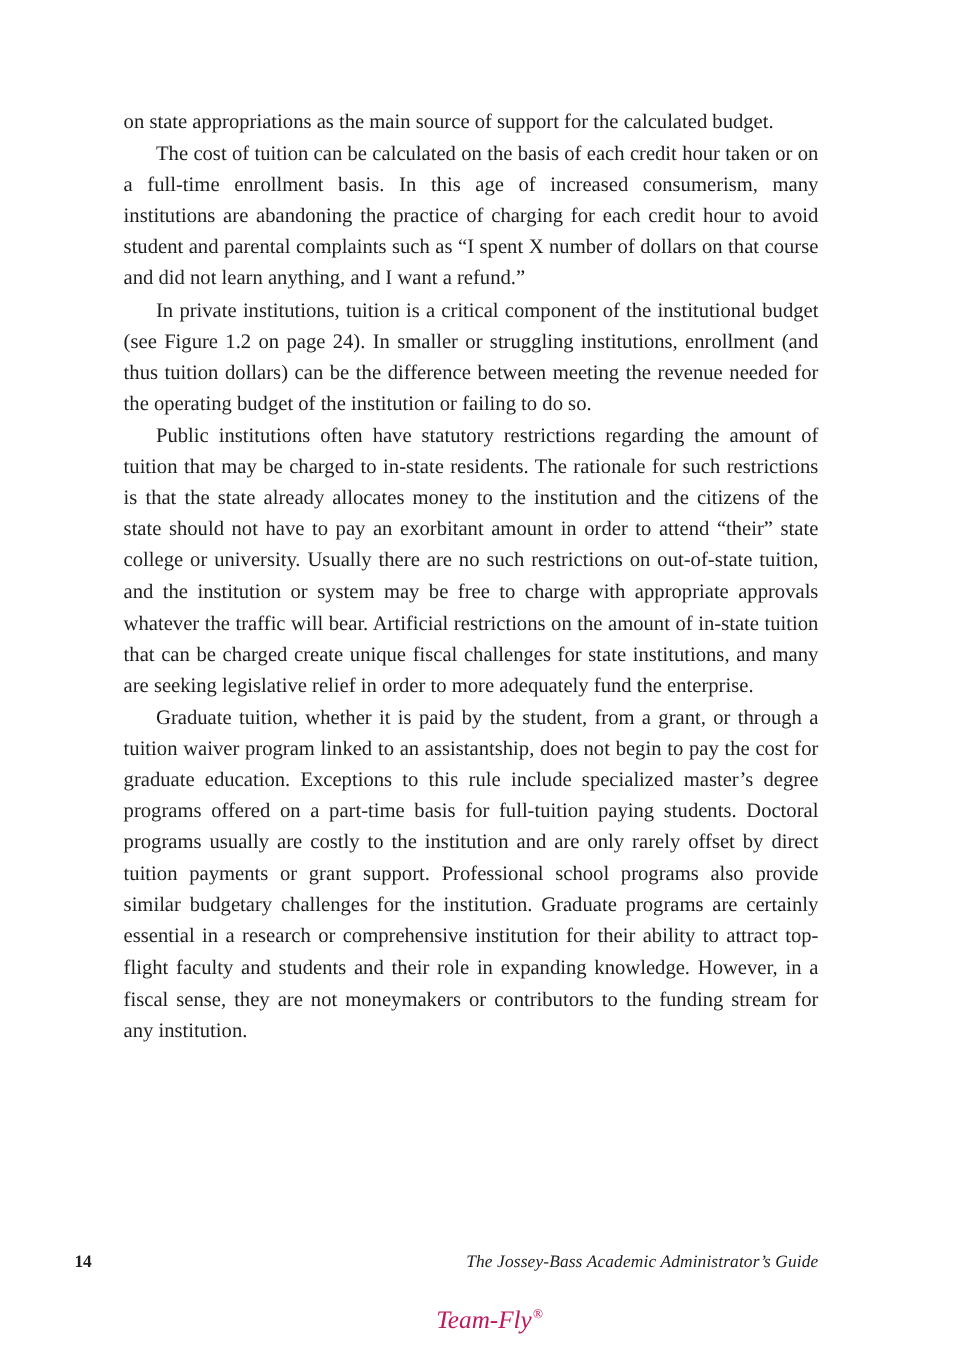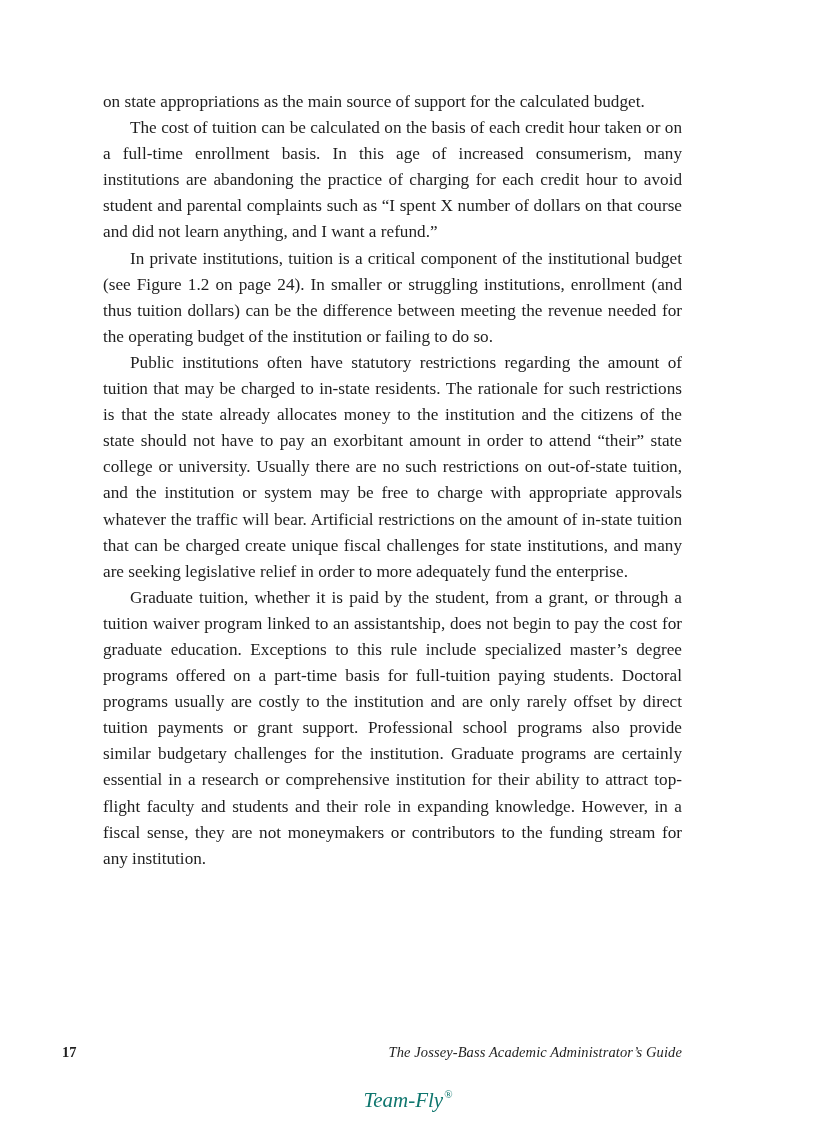--- a/index.html
+++ b/index.html
@@ -54,40 +54,40 @@
       letter-spacing: 0.1px;
     }
     .watermark {
       position: absolute;
       left: 0;
       width: 816px;
       top: 1088px;
       text-align: center;
       font-style: italic;
       font-size: 21px;
-      color: #0f766e;
+      color: #be185d;
     }
     .watermark sup {
       font-size: 11px;
       font-style: normal;
       vertical-align: 9px;
       margin-left: 1px;
     }
   </style>
 </head>
 <body>
 
 <main class="text-block">
   <p class="para no-indent">on state appropriations as the main source of support for the calculated budget.</p>
   <p class="para">The cost of tuition can be calculated on the basis of each credit hour taken or on a full-time enrollment basis. In this age of increased consum­erism, many institutions are abandoning the practice of charging for each credit hour to avoid student and parental complaints such as “I spent X number of dollars on that course and did not learn anything, and I want a refund.”</p>
   <p class="para">In private institutions, tuition is a critical component of the institu­tional budget (see Figure 1.2 on page 24). In smaller or struggling insti­tutions, enrollment (and thus tuition dollars) can be the difference between meeting the revenue needed for the operating budget of the institution or failing to do so.</p>
   <p class="para">Public institutions often have statutory restrictions regarding the amount of tuition that may be charged to in-state residents. The rationale for such restrictions is that the state already allocates money to the institution and the citizens of the state should not have to pay an exorbitant amount in order to attend “their” state college or university. Usually there are no such restrictions on out-of-state tuition, and the institution or system may be free to charge with appropriate approvals whatever the traffic will bear. Artifi­cial restrictions on the amount of in-state tuition that can be charged cre­ate unique fiscal challenges for state institutions, and many are seeking legislative relief in order to more adequately fund the enterprise.</p>
   <p class="para">Graduate tuition, whether it is paid by the student, from a grant, or through a tuition waiver program linked to an assistantship, does not begin to pay the cost for graduate education. Exceptions to this rule in­clude specialized master’s degree programs offered on a part-time basis for full-tuition paying students. Doctoral programs usually are costly to the institution and are only rarely offset by direct tuition payments or grant support. Professional school programs also provide similar budgetary chal­lenges for the institution. Graduate programs are certainly essential in a research or comprehensive institution for their ability to attract top-flight faculty and students and their role in expanding knowledge. However, in a fiscal sense, they are not moneymakers or contributors to the funding stream for any institution.</p>
 </main>
 
 <footer class="footer">
-  <span class="page-number">17</span>
+  <span class="page-number">14</span>
   <span class="running-title">The Jossey-Bass Academic Administrator’s Guide</span>
 </footer>
 
 <div class="watermark">
   <span>Team-Fly</span><sup>®</sup>
 </div>
 
 </body></html>

